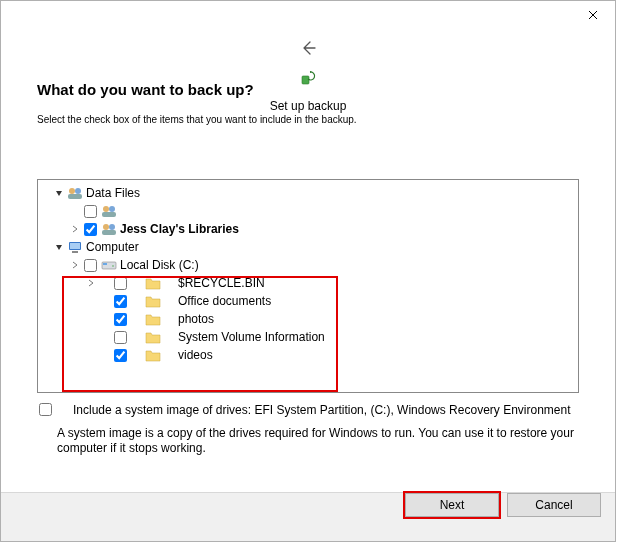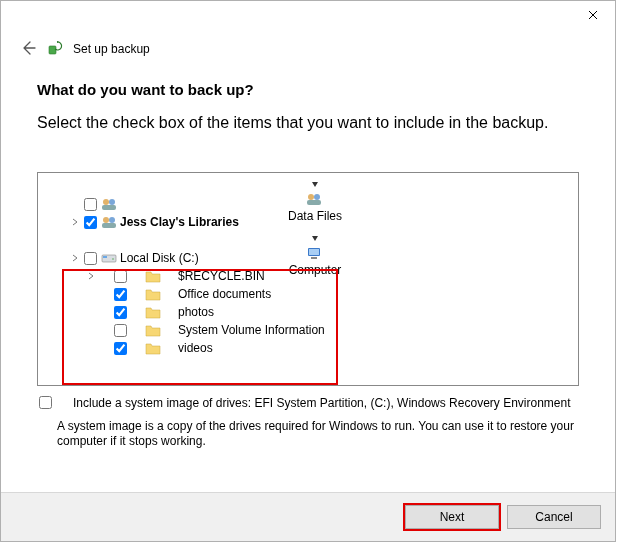--- a/index.html
+++ b/index.html
@@ -40,42 +40,43 @@
   .close-btn svg { width: 10px; height: 10px; }
   .header {
     position: absolute;
     top: 38px;
     left: 18px;
     right: 18px;
     height: 20px;
     display: flex;
     align-items: center;
     gap: 10px;
+    flex-direction: column;
   }
   .back-arrow svg { width: 18px; height: 18px; }
   .header .title-icon svg { width: 16px; height: 16px; }
   .header .title {
     font-size: 12px;
   }
   .content {
     position: absolute;
     top: 80px;
     left: 36px;
     right: 36px;
     bottom: 58px;
   }
   .heading {
     color: #000000;
     font-size: 15px;
     margin: 0 0 16px 0;
     font-weight: 700;
   }
   .instruction {
-    font-size: 16px;
-    margin: 0 0 40px 0;
+    font-size: 10px;
+    margin: 0 0 54px 0;
   }
   .tree-box {
     border: 1px solid #888;
     height: 208px;
     padding: 4px 0 0 0;
     overflow: hidden;
     position: relative;
   }
   .tree {
     font-size: 12px;
@@ -133,21 +134,21 @@
     line-height: 15px;
     color: #000;
   }
   .footer {
     position: absolute;
     left: 0; right: 0; bottom: 0;
     height: 48px;
     background: #f0f0f0;
     border-top: 1px solid #d8d8d8;
     display: flex;
-    align-items: center;
+    align-items: flex-start;
     justify-content: flex-end;
     padding-right: 14px;
     gap: 8px;
   }
   .btn {
     min-width: 72px;
     height: 22px;
     background: #e1e1e1;
     border: 1px solid #adadad;
     font-size: 12px;
@@ -160,21 +161,21 @@
     position: relative;
   }
   .btn-hl::after {
     content: "";
     position: absolute;
     inset: -3px;
     border: 2px solid #e10000;
     pointer-events: none;
   }
   
-  .ind1 { padding-left: 14px; flex-direction: column; }
+  .ind1 { padding-left: 14px; }
   .ind2 { padding-left: 30px; }
   .ind3 { padding-left: 46px; gap: 14px; }
 </style>
 </head>
 <body>
 
 <div class="window">
 
   <div class="titlebar">
     <div class="close-btn">

